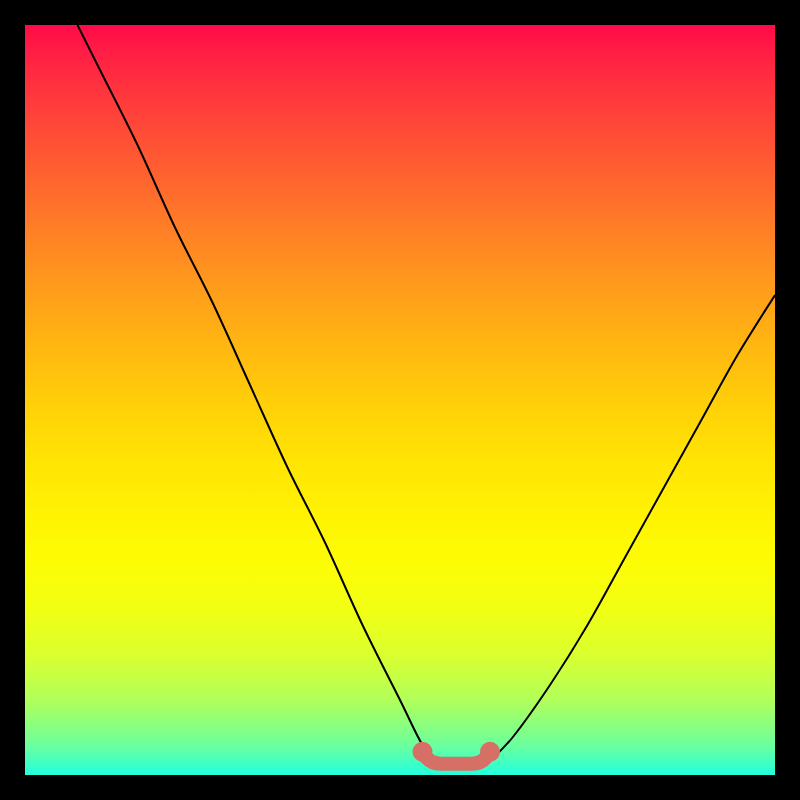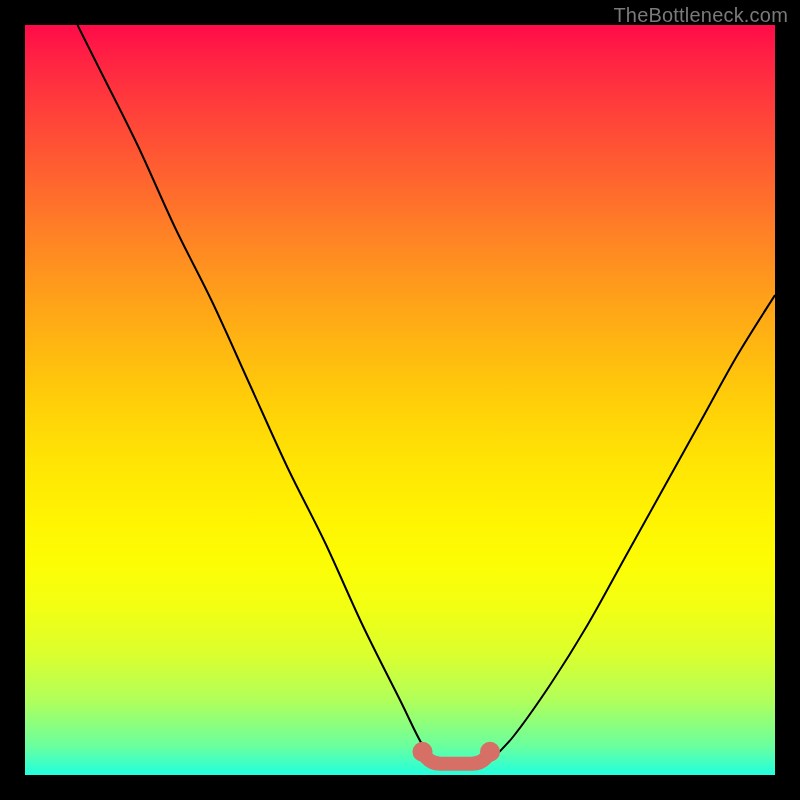--- a/index.html
+++ b/index.html
@@ -84,21 +84,20 @@
   }
   .nub-dot {
     fill: #d66f66;
   }
 </style>
 </head>
 <body>
 
 <div class="frame">
 
-  <div class="watermark">TheBottleneck.com</div>
 
   <div class="plot-area">
     <div class="gradient"></div>
 
     <svg class="curve" viewBox="0 0 750 750" preserveAspectRatio="none">
       <path id="curvePath" class="curve-path" d="M 52.50000000000001,0 C 56.25000000000001,7.5 65,25 75,45 C 85,65 100,93.75 112.5,120 C 125,146.25 137.5,176.25 150,202.5 C 162.5,228.75 175,251.25 187.5,277.5 C 200,303.75 212.5,332.5 225,360 C 237.5,387.5 250,416.25 262.5,442.5 C 275,468.75 287.5,491.25 300,517.5 C 312.5,543.75 325,573.75 337.5,600 C 350,626.25 365,655 375,675 C 385,695 391.25,710 397.5,720 C 403.75,730 406.25000000000006,731.25 412.50000000000006,735 C 418.75000000000006,738.75 428.74999999999994,741.25 434.99999999999994,742.5 C 441.24999999999994,743.75 445,743.75 450,742.5 C 455,741.25 458.75,740 465,735 C 471.25,730 477.5,725 487.5,712.5 C 497.5,700 512.5,678.75 525,660 C 537.5,641.25 550,621.25 562.5,600 C 575,578.75 587.5,555 600,532.5 C 612.5,510 625,487.5 637.5,465 C 650,442.5 662.5,420 675,397.5 C 687.5,375 700,351.24999999999994 712.5,329.99999999999994 C 725,308.74999999999994 743.75,280 750,270"></path>
       <path id="nubPath" class="nub-path" d="M 397.5,726.75 Q 403.5,738.75 415.5,738.75 L 447,738.75 Q 459,738.75 465,726.75"></path>
       <circle id="nubDotL" class="nub-dot" r="10" cx="397.5" cy="726.75"></circle>
       <circle id="nubDotR" class="nub-dot" r="10" cx="465" cy="726.75"></circle>
     </svg>

